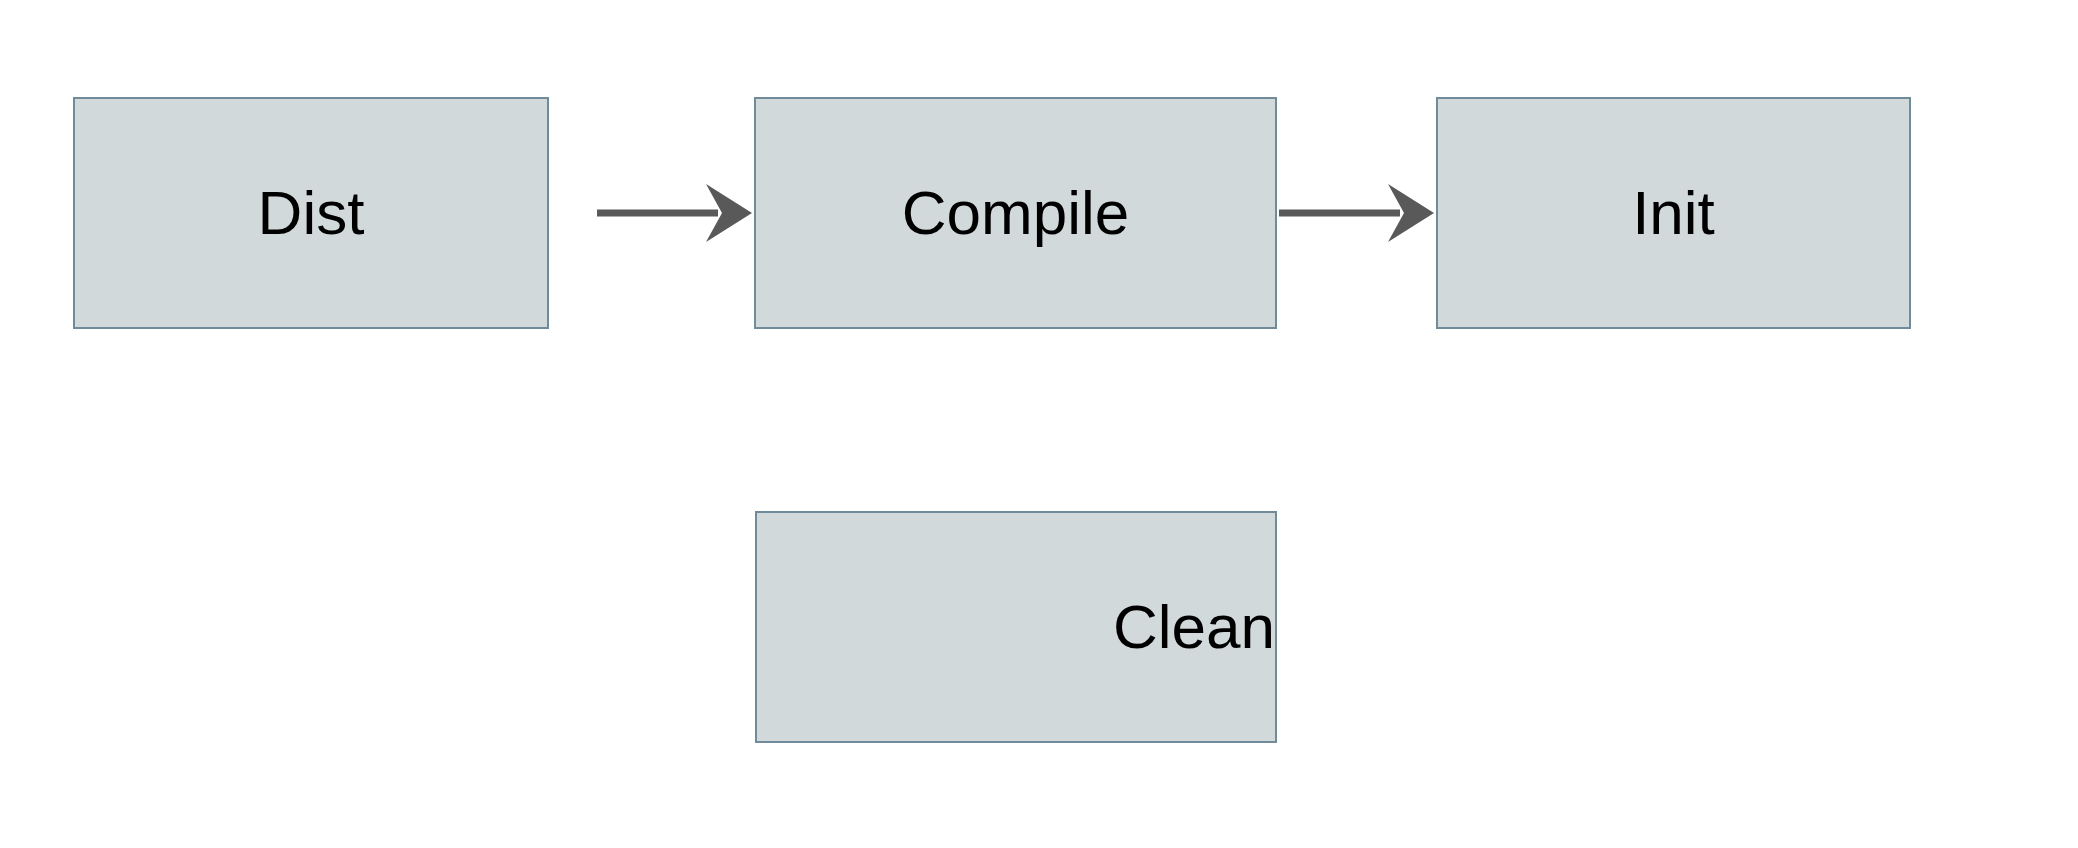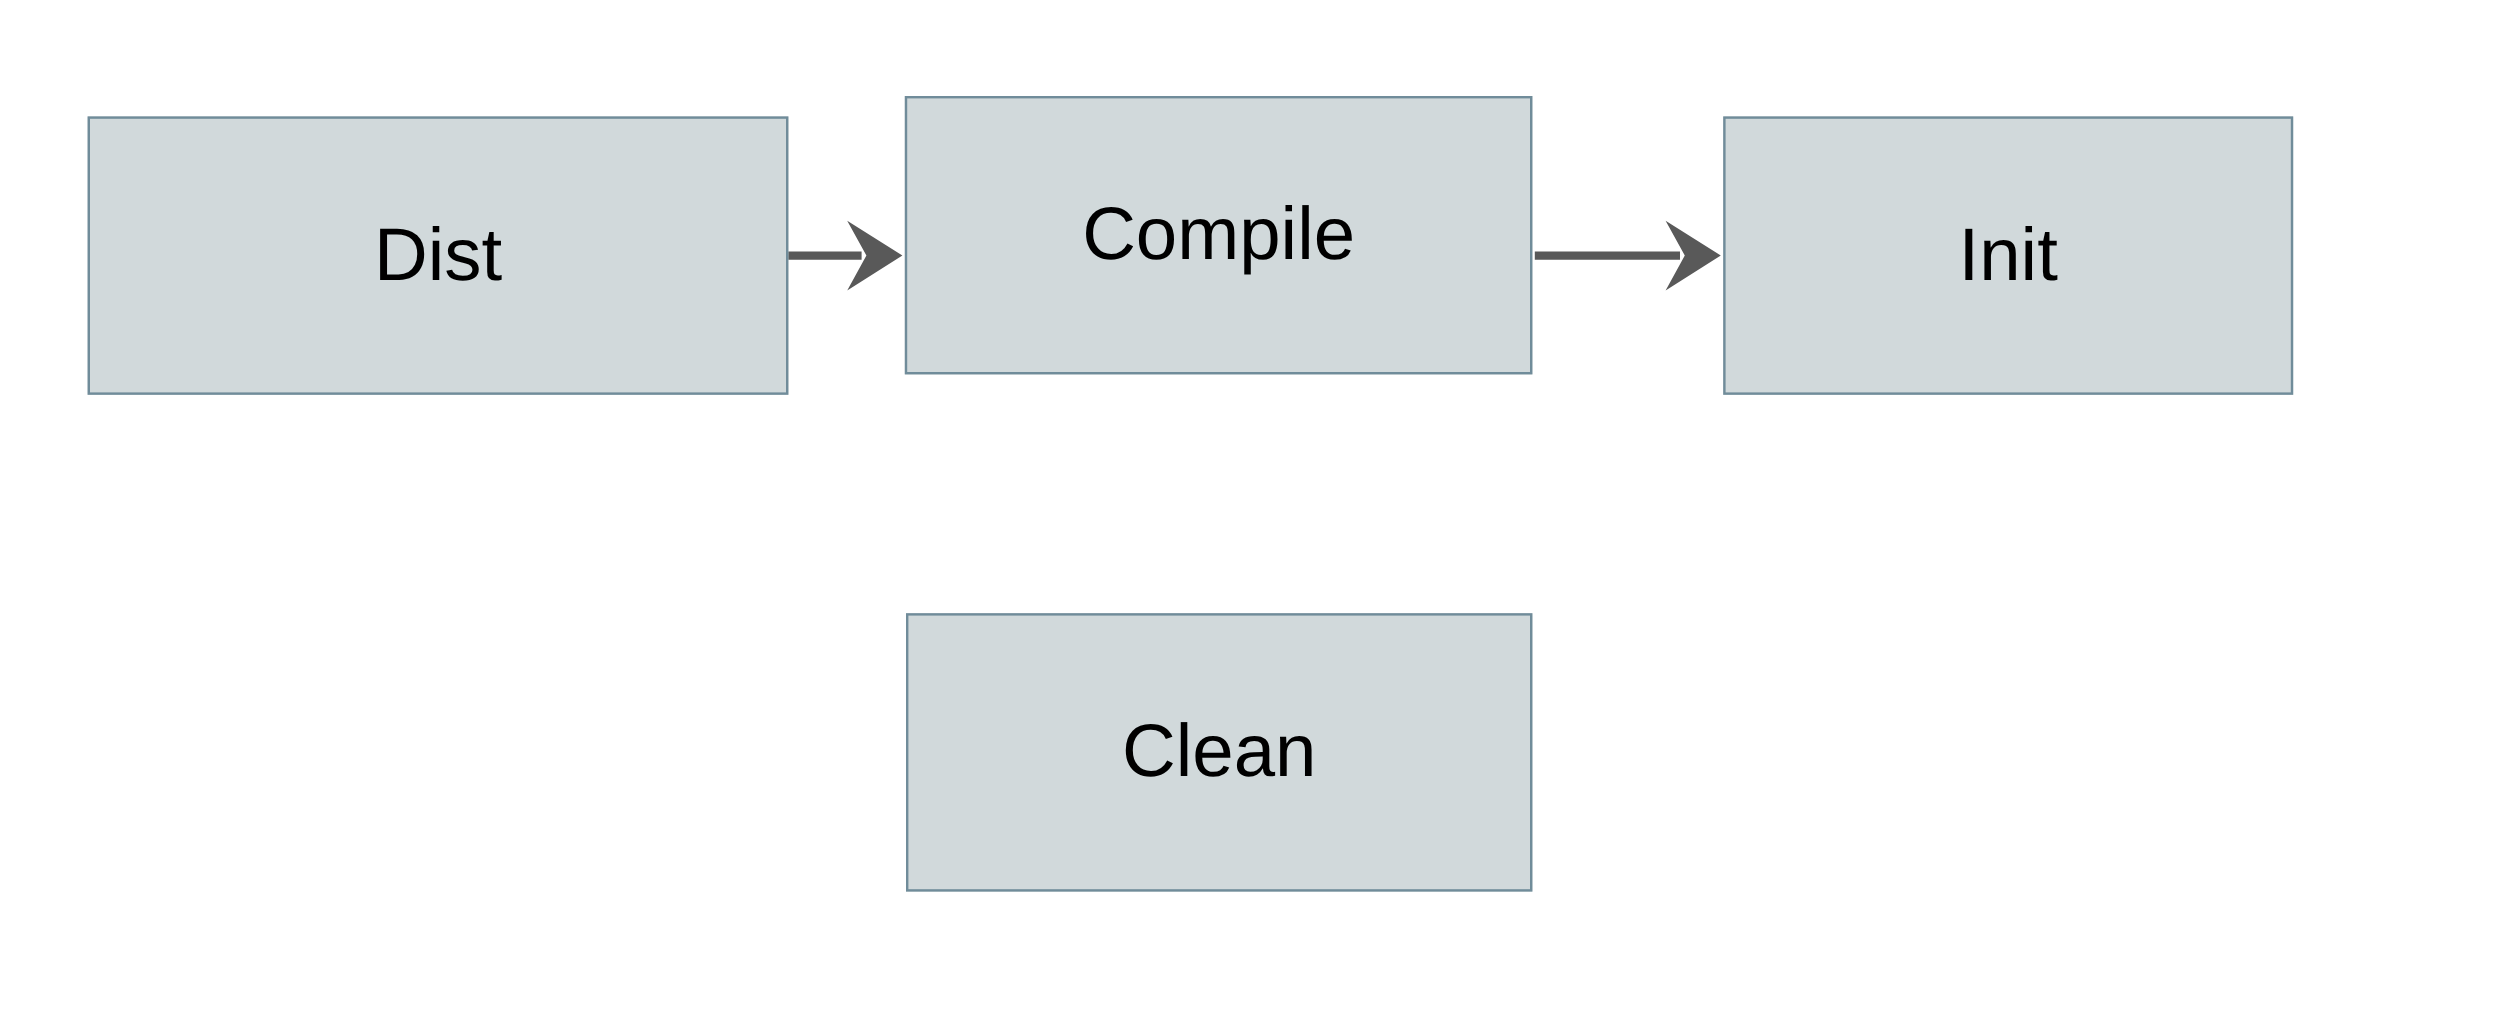--- a/index.html
+++ b/index.html
@@ -29,24 +29,24 @@
   .node-label {
     font-family: "Liberation Sans", sans-serif;
     font-size: 62px;
     font-weight: 400;
     color: #000000;
     line-height: 1;
     letter-spacing: 0px;
     white-space: nowrap;
     user-select: none;
   }
-  #node-dist   { left: 73px;  top: 97px;  width: 584px; height: 232px; }
-  #node-compile{ left: 754px; top: 80px;  width: 523px; height: 232px; }
+  #node-dist   { left: 73px;  top: 97px;  width: 476px; height: 232px; }
+  #node-compile{ left: 754px; top: 97px;  width: 523px; height: 232px; }
   #node-init   { left: 1436px;top: 97px;  width: 475px; height: 232px; }
-  #node-clean  { left: 755px; top: 511px; width: 522px; height: 232px; }
+  #node-clean  { left: 755px; top: 511px; width: 522px; height: 232px; justify-content: flex-end; }
 
   .edge-layer {
     position: absolute;
     left: 0;
     top: 0;
     width: 2078px;
     height: 848px;
     pointer-events: none;
   }
 </style>

